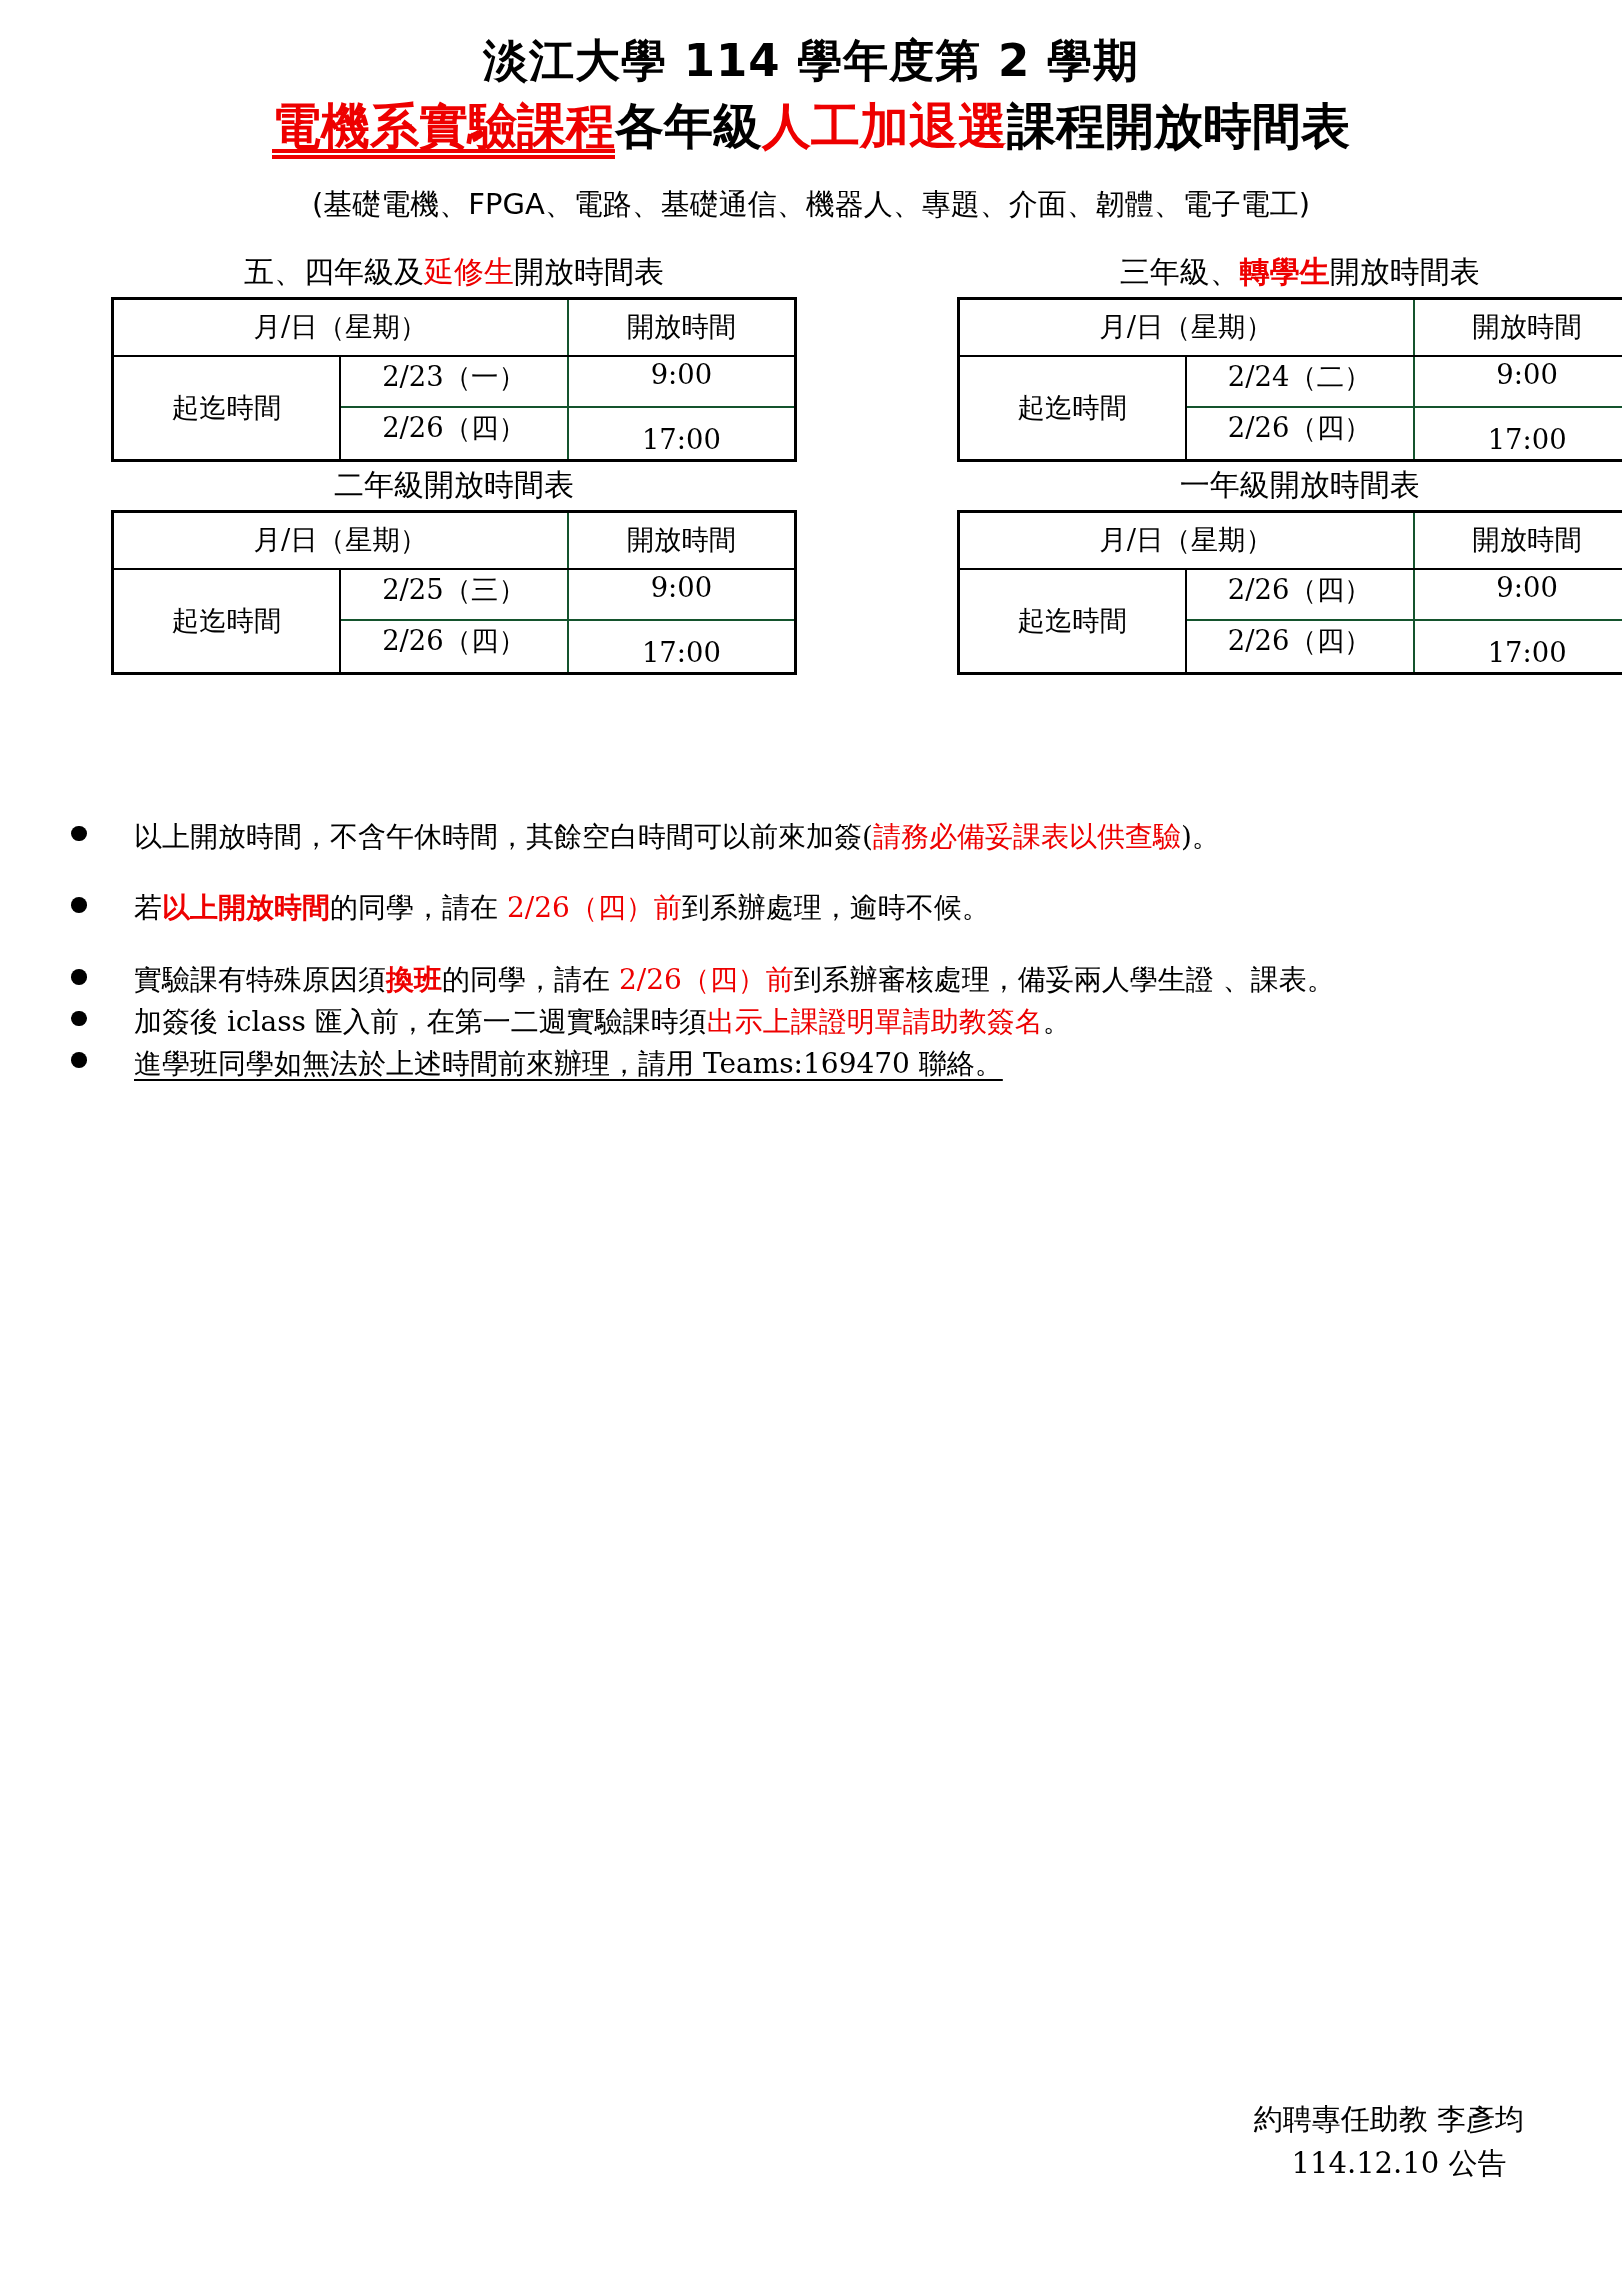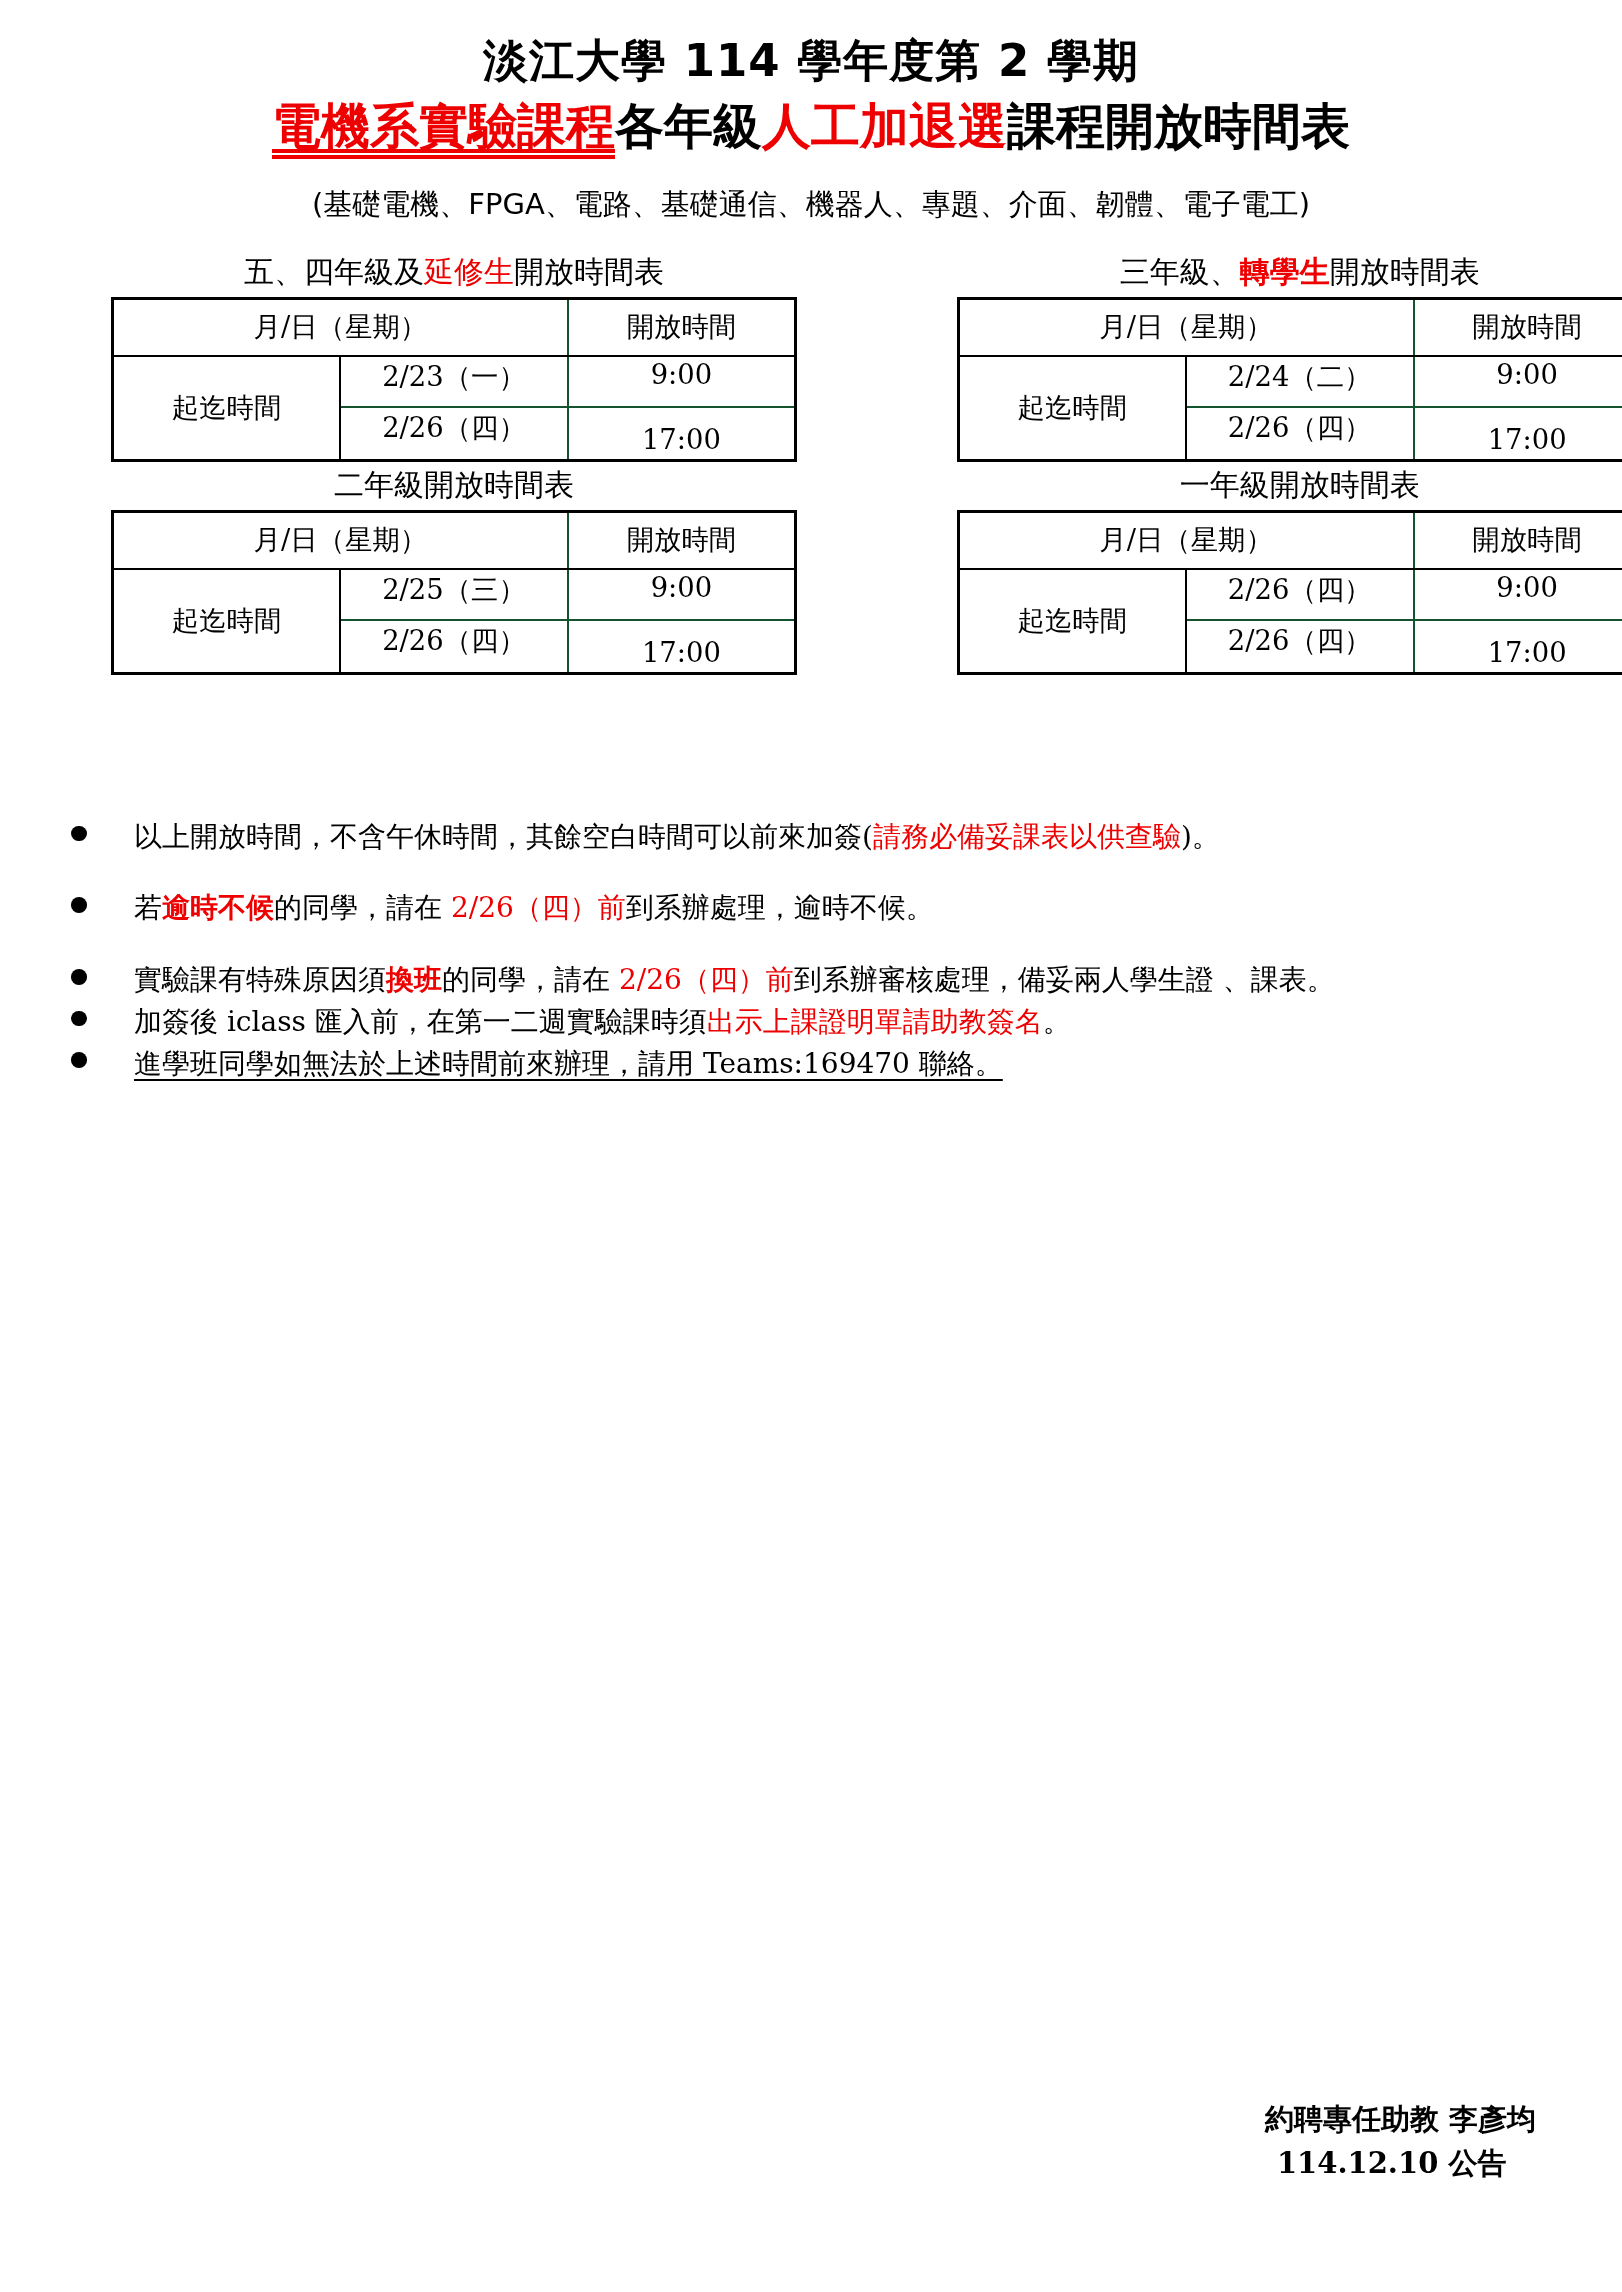--- a/index.html
+++ b/index.html
@@ -141,27 +141,26 @@
   .note .red    { color: #ee0000; }
   .note .red-b  { color: #ee0000; font-weight: bold; }
   .note.underlined .note-text {
     text-decoration: underline;
     text-underline-offset: 5.9px;
   }
 
   
   .footer {
     position: absolute;
-    right: 86px;
+    right: 98px;
     bottom: 108px;
-    text-align: center;
+    text-align: right;
     font-size: 29px;
     line-height: 1.5;
     white-space: nowrap;
-    font-weight: bold;
   }
   .footer .line2 { padding-right: 17.6px; }
 </style>
 </head>
 <body>
 
 <div class="page">
 
   <div class="title-block">
     <div class="title-line1">淡江大學 114 學年度第 2 學期</div>
@@ -261,21 +260,21 @@
 
   </div>
 
   <div class="notes">
     <div class="note gap-lg">
       <span class="bullet"></span>
       <span class="note-text"><span>以上開放時間，不含午休時間，其餘空白時間可以前來加簽(</span><span class="red">請務必備妥課表以供查驗</span><span>)。</span></span>
     </div>
     <div class="note gap-lg">
       <span class="bullet"></span>
-      <span class="note-text"><span>若</span><span class="red-b">逾時不候</span><span>的同學，請在 </span><span class="red">2/26（四）前</span><span>到系辦處理，逾時不候。</span></span>
+      <span class="note-text"><span>若</span><span class="red-b">以上開放時間</span><span>的同學，請在 </span><span class="red">2/26（四）前</span><span>到系辦處理，逾時不候。</span></span>
     </div>
     <div class="note gap-sm">
       <span class="bullet"></span>
       <span class="note-text"><span>實驗課有特殊原因須</span><span class="red-b">換班</span><span>的同學，請在 </span><span class="red">2/26（四）前</span><span>到系辦審核處理，備妥兩人學生證 、課表。</span></span>
     </div>
     <div class="note gap-sm">
       <span class="bullet"></span>
       <span class="note-text"><span>加簽後 iclass 匯入前，在第一二週實驗課時須</span><span class="red">出示上課證明單請助教簽名</span><span>。</span></span>
     </div>
     <div class="note gap-sm underlined">

